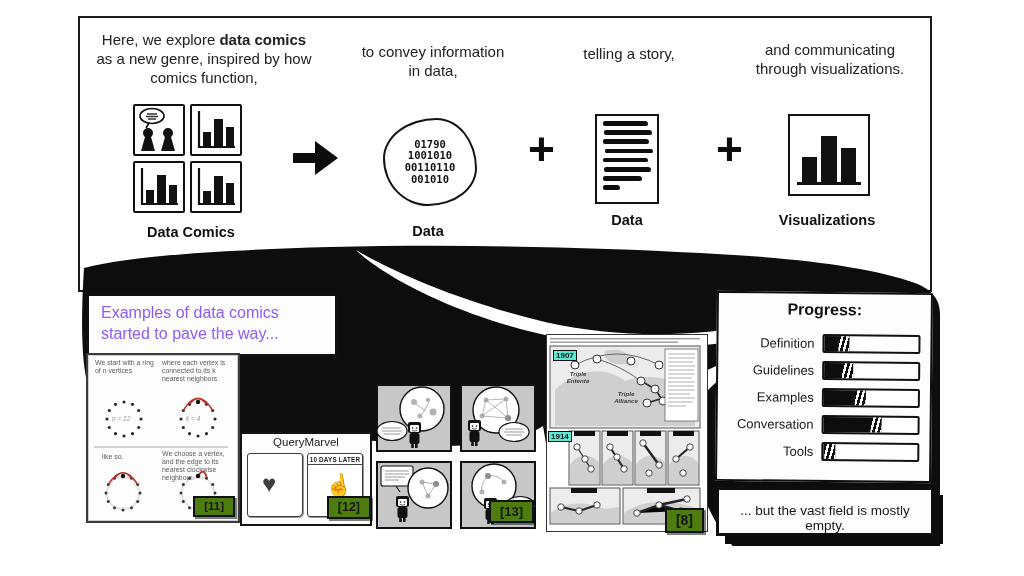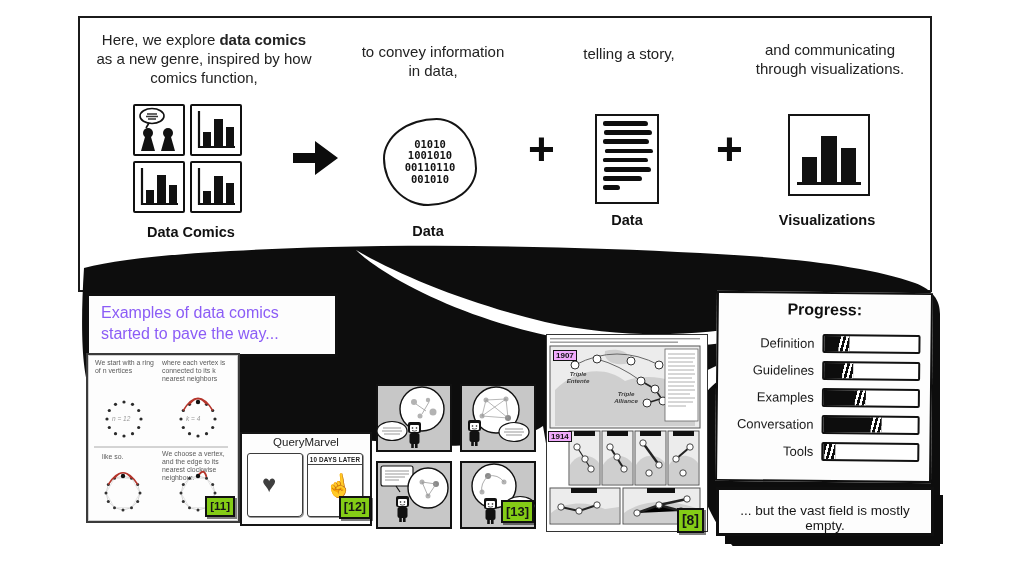--- a/index.html
+++ b/index.html
@@ -40,21 +40,21 @@
   
   #road-svg{left:0;top:0;width:1024px;height:576px;z-index:2;pointer-events:none;}
 
   
   .lower{z-index:3;}
   #examples-box{left:86px;top:293px;width:224px;background:#fdfdfd;border:3px solid #0f0f0f;
                 padding:7px 10px 9px 12px;font-size:16px;line-height:1.3;color:#8b5cf6;}
   #empty-box{left:716px;top:487px;width:212px;height:30px;background:#fdfdfd;border:3px solid #0f0f0f;
              box-shadow:9px 8px 0 #0c0c0c;text-align:center;font-size:13.5px;padding-top:13px;}
 
-  .refbadge{position:absolute;background:#84cc16;border:2px solid #111;padding:0 3px;
+  .refbadge{position:absolute;background:#4d7c0f;border:2px solid #111;padding:0 9px;
             font-weight:600;color:#161616;box-shadow:2px 2px 0 rgba(0,0,0,.5);line-height:1.5;}
 
   
   #sw-panel{left:86px;top:353px;width:150px;height:166px;background:#fdfdfd;
             border:2px solid #3a3a3a;box-shadow:inset 0 0 0 1px #cfcfcf;}
   #sw-panel .t{position:absolute;font-size:6.9px;line-height:1.18;color:#5a5a5a;}
   #sw-panel .g{position:absolute;font-size:6.5px;font-style:italic;color:#999;}
 
   
   #qm-panel{left:240px;top:432px;width:128px;height:90px;background:#fdfdfd;border:2.5px solid #141414;}
@@ -66,21 +66,21 @@
             font-size:6.3px;font-weight:700;text-align:center;padding:2px 0 1px;letter-spacing:.2px;color:#222;}
   #qm-hand{position:absolute;left:17px;top:20px;font-size:22px;color:#555;transform:rotate(-8deg);}
 
   
   #nc-panel{left:376px;top:384px;width:160px;height:146px;}
   #nc-panel svg{position:absolute;left:0;top:0;}
 
   
   #al-panel{left:546px;top:334px;width:160px;height:196px;background:#fff;border:1.6px solid #333;}
   #al-panel svg{position:absolute;left:0;top:0;}
-  .al-chip{position:absolute;background:#f0abfc;border:1.5px solid #111;font-weight:700;
+  .al-chip{position:absolute;background:#5eead4;border:1.5px solid #111;font-weight:700;
            font-size:8px;padding:0 2px;color:#111;}
   .al-lab{position:absolute;font-size:6.2px;font-style:italic;font-weight:700;color:#3c3c3c;
           text-align:center;line-height:1.1;}
 
   
   #progress-panel{left:716px;top:292px;width:212px;height:186px;background:#fdfdfd;
                   border:2.6px solid #0f0f0f;transform:rotate(.6deg);}
   #progress-title{position:absolute;left:0;right:0;top:7px;text-align:center;
                   font-size:16px;font-weight:700;color:#111;}
   .prow{position:absolute;left:8px;right:10px;height:18px;display:flex;align-items:center;}
@@ -141,21 +141,21 @@
         </svg>
       </div>
     </div>
     <div class="formula-label" style="left:48px;top:206px;width:126px;">Data Comics</div>
 
     <svg class="abs" style="left:213px;top:120px;" width="46" height="40" viewBox="0 0 46 40">
       <polygon points="0,15 22,15 22,3 45,20 22,37 22,25 0,25" fill="#0c0c0c"></polygon>
     </svg>
 
     <div class="blob">
-      <span>01010</span>
+      <span>01790</span>
       <span>1001010</span>
       <span>00110110</span>
       <span>001010</span>
     </div>
     <div class="formula-label" style="left:313px;top:205px;width:70px;text-align:center;">Data</div>
 
     <div class="plus" style="left:448px;top:108px;">+</div>
 
     <div class="story-icon">
       <i style="width:45px;"></i>

